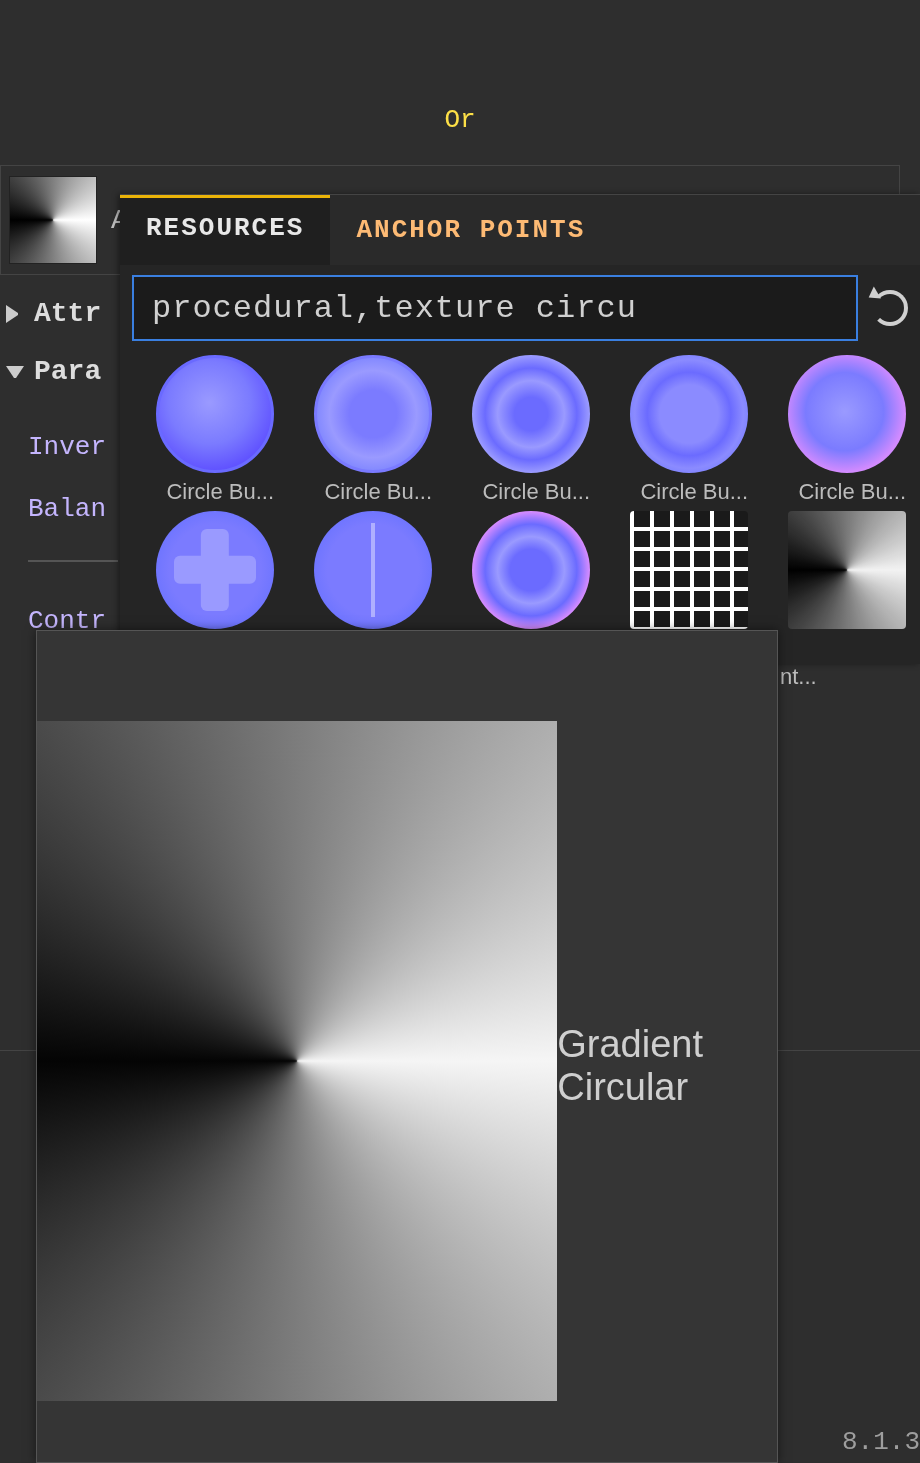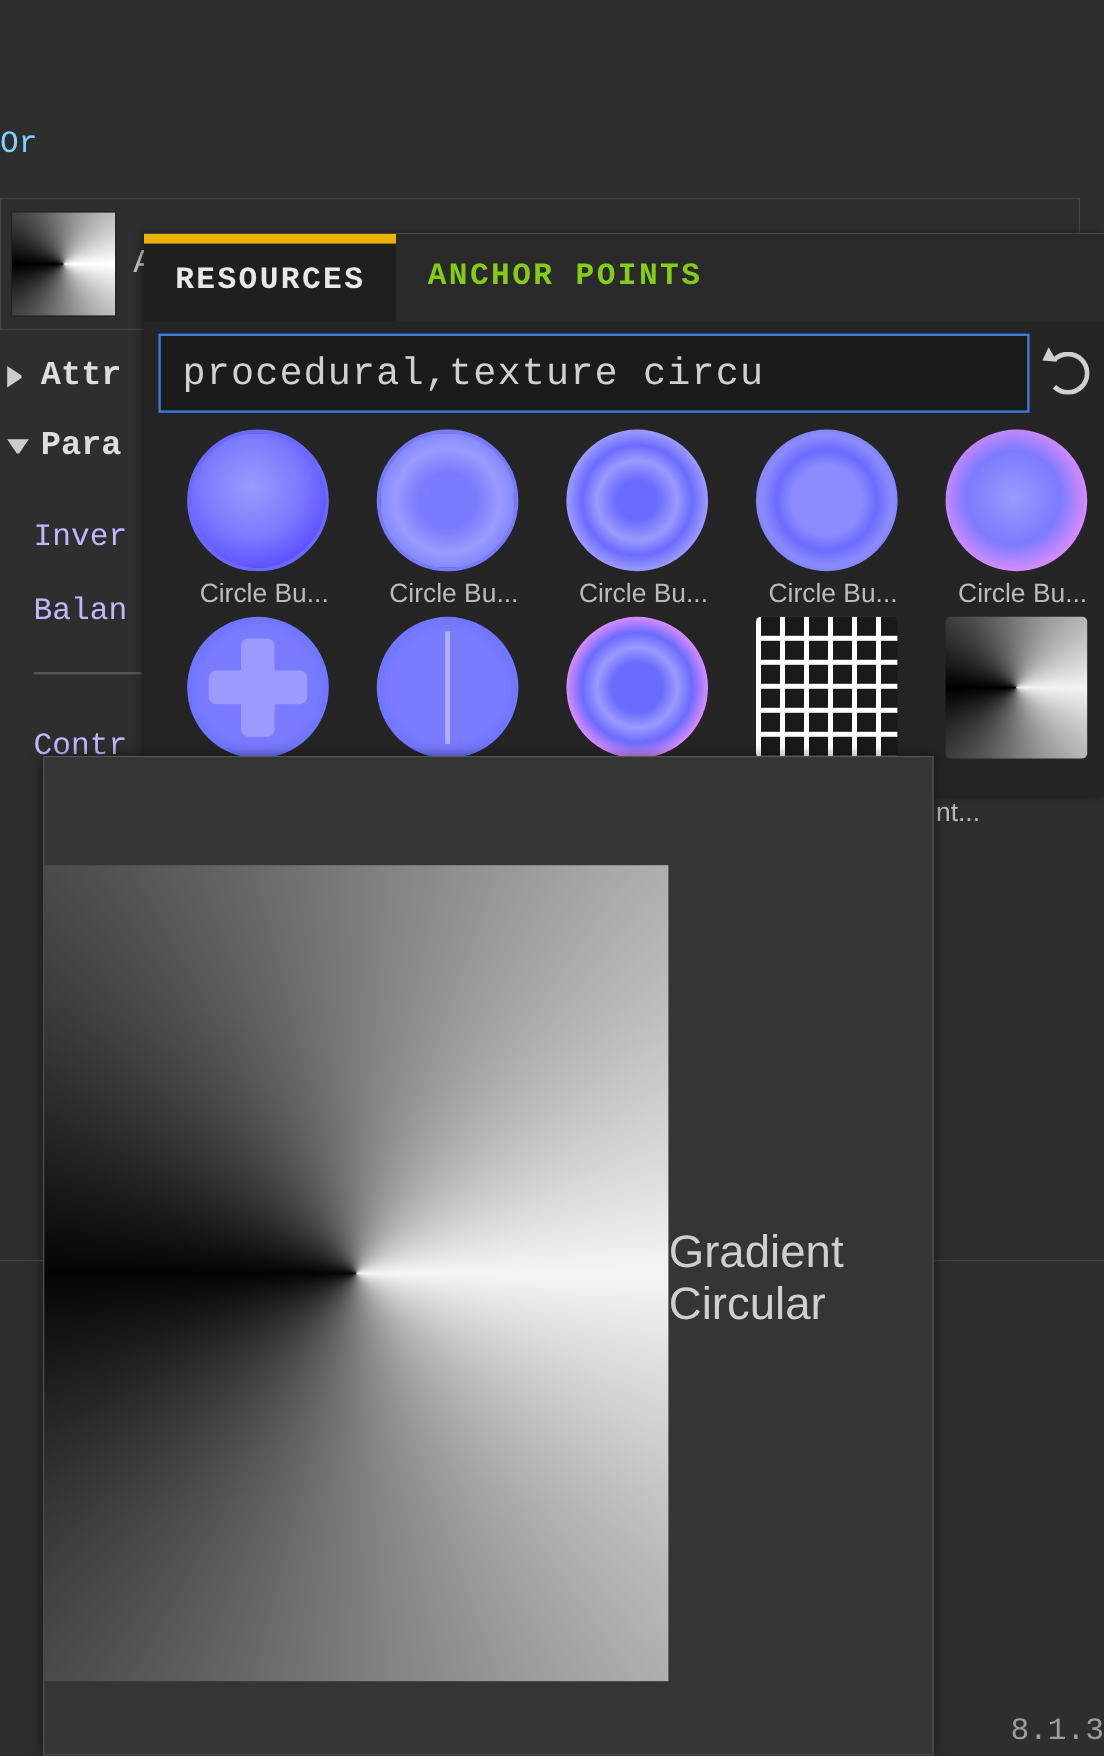--- a/index.html
+++ b/index.html
@@ -29,23 +29,23 @@
     align-items: center;
     justify-content: center;
     font-size: 26px;
     color: #b8b8b8;
     letter-spacing: 2px;
     font-family: "Courier New", monospace;
   }
   .or-label {
     position: absolute;
     left: 0; right: 0; top: 105px;
-    text-align: left;
-    font-size: 26px;
-    color: #7dd3fc;
+    text-align: center;
+    font-size: 26px;
+    color: #fde047;
     font-family: "Courier New", monospace;
   }
 
   .anisotropy-row {
     position: absolute;
     left: 0; right: 20px; top: 165px;
     height: 110px;
     border: 1px solid #444;
     display: flex;
     align-items: center;
@@ -137,28 +137,28 @@
 
   .tabs {
     display: flex;
     background: #2a2a2a;
   }
   .tab {
     padding: 20px 26px 20px 26px;
     font-size: 26px;
     font-weight: bold;
     letter-spacing: 2px;
-    color: #84cc16;
+    color: #fdba74;
     font-family: "Courier New", monospace;
     cursor: pointer;
   }
   .tab.active {
     background: #1f1f1f;
     color: #e8e8e8;
-    border-top: 8px solid #eab308;
+    border-top: 3px solid #eab308;
     padding-top: 15px;
   }
 
   .search-row {
     display: flex;
     align-items: center;
     padding: 10px 12px 6px 12px;
   }
   .search-input {
     flex: 1;

